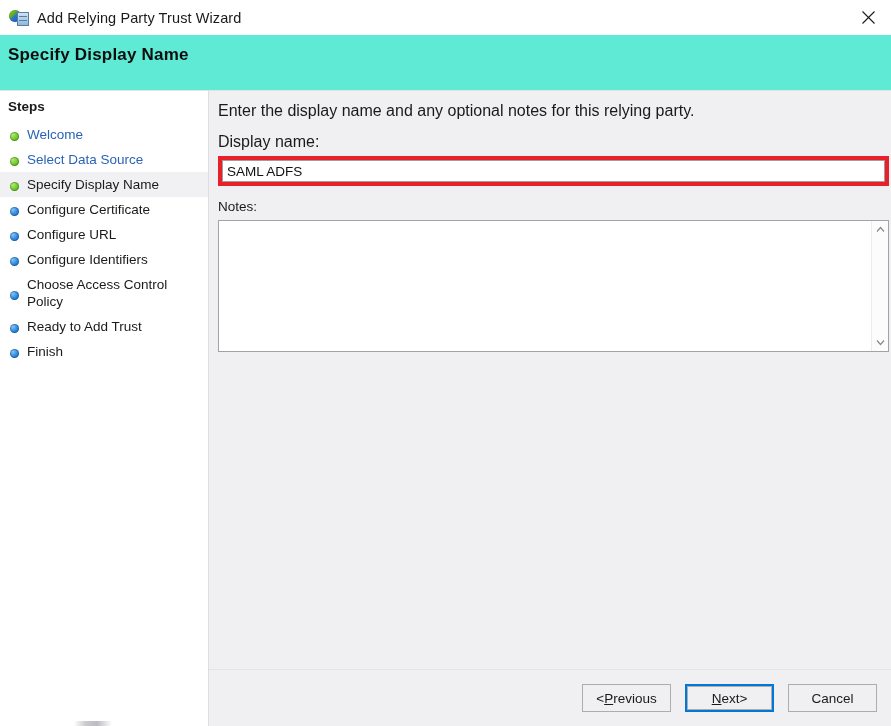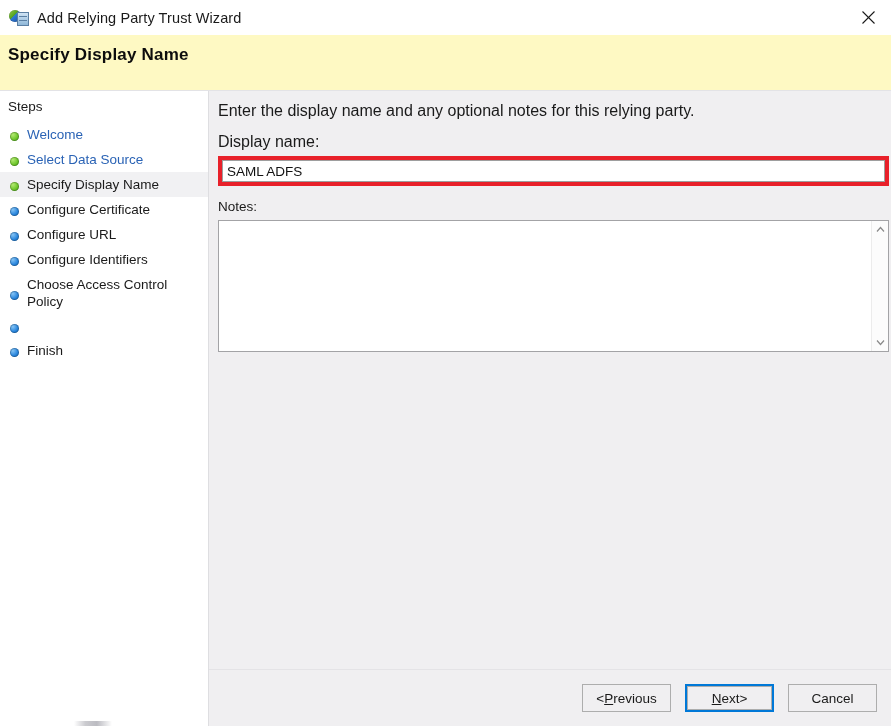--- a/index.html
+++ b/index.html
@@ -9,21 +9,21 @@
     overflow: hidden;
     background: #ffffff;
     font-family: "Liberation Sans", sans-serif;
     -webkit-font-smoothing: antialiased;
   }
 
   #app {
     position: relative;
     width: 891px;
     height: 726px;
-    background: #fef9c3;
+    background: #5eead4;
     display: flex;
     flex-direction: column;
   }
 
   
   .titlebar {
     height: 35px;
     min-height: 35px;
     background: #ffffff;
     display: flex;
@@ -106,21 +106,21 @@
   .sidebar {
     width: 209px;
     min-width: 209px;
     background: #ffffff;
     border-right: 1px solid #dedee1;
     padding-top: 2px;
     position: relative;
   }
   .steps-title {
     font-size: 13.5px;
-    font-weight: normal;
+    font-weight: bold;
     color: #1a1a1a;
     padding: 6px 0 8px 8px;
   }
   .step {
     display: flex;
     align-items: center;
     padding: 4px 6px 4px 8px;
     min-height: 24px;
     font-size: 13.5px;
     line-height: 17px;
@@ -331,20 +331,21 @@
         <span class="label">Configure Identifiers</span>
       </div>
 
       <div class="step">
         <span class="bullet blue"></span>
         <span class="label" style="max-width:160px">Choose Access Control Policy</span>
       </div>
 
       <div class="step">
         <span class="bullet blue"></span>
+        <span class="label">Ready to Add Trust</span>
       </div>
 
       <div class="step">
         <span class="bullet blue"></span>
         <span class="label">Finish</span>
       </div>
     </div>
 
     <div class="content">
       <div class="content-inner">

